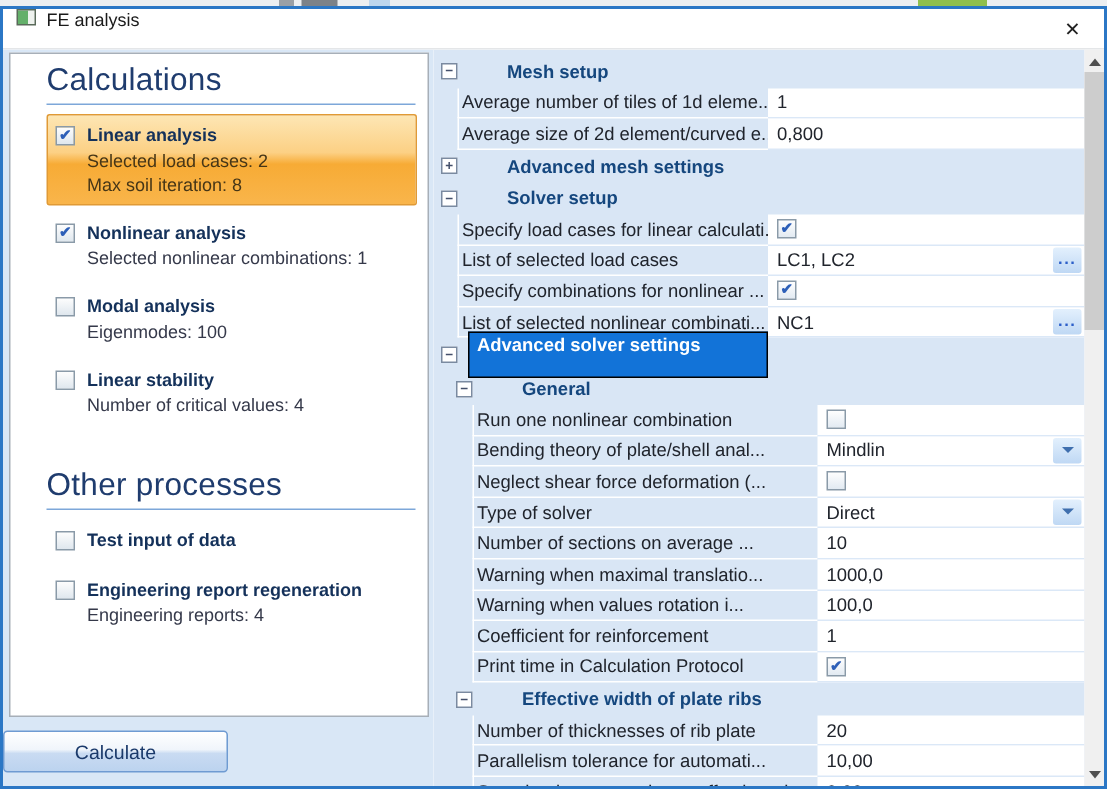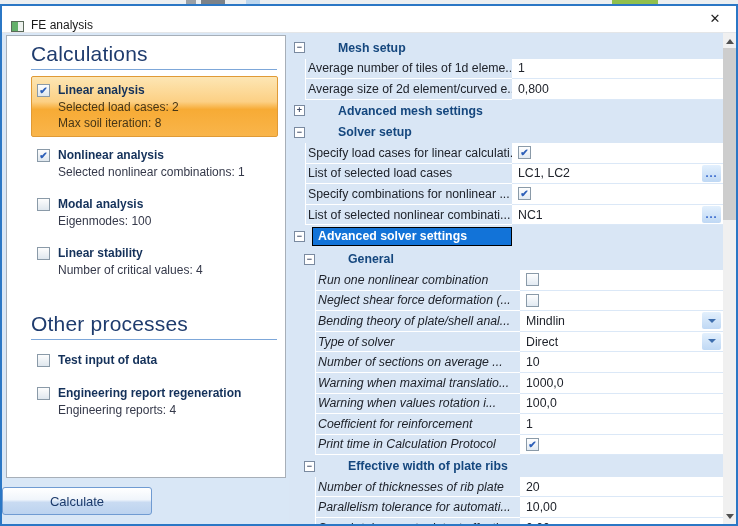--- a/index.html
+++ b/index.html
@@ -6,21 +6,21 @@
   html,body { width:738px; height:526px; overflow:hidden; }
   body { font-family:"Liberation Sans", sans-serif; background:#eef0f2; position:relative; }
 
   
   .bg-strip { position:absolute; top:0; left:0; width:738px; height:5px; background:#eceff1; }
   .bg-frag { position:absolute; top:0; height:5px; }
 
   
   .dialog { position:absolute; top:4px; left:0; width:738px; height:522px;
             border:2px solid #2b77c5; background:#fff; display:flex; flex-direction:column; }
-  .titlebar { height:27px; background:#ffffff; display:flex; align-items:flex-end;
+  .titlebar { height:27px; background:#ffffff; display:flex; align-items:flex-start;
               border-bottom:1px solid #e4e6e8; flex:none; }
   .win-icon { width:13px; height:11px; margin-left:9px; border:1px solid #5a6a5a;
               background:linear-gradient(90deg,#64b06a 0 58%,#eef2ee 58%); }
   .win-title { margin-left:7px; font-size:12px; color:#1a1a1a; }
   .close-btn { margin-left:auto; width:42px; height:27px; display:flex; align-items:center;
                justify-content:center; font-size:13px; color:#222; cursor:default; }
 
   .dlg-body { flex:1; display:flex; overflow:hidden; }
 
   
@@ -52,27 +52,27 @@
   .grid { flex:1; background:#d9e6f5; padding-top:4px; overflow:hidden; font-size:12.3px; }
 
   .gsec { height:21.6px; display:flex; align-items:center; }
   .gsec.sel { height:23px; }
   .pm-box { width:11px; height:11px; flex:none; background:#fff; border:1px solid #7a8aa0;
             color:#44506b; font-size:9px; line-height:9px; text-align:center; font-weight:bold; }
   .gsec.lvl0 .pm-box { margin-left:5px; }
   .gsec.lvl1 .pm-box { margin-left:15px; }
   .slabel { margin-left:9px; font-weight:bold; color:#15477e; white-space:nowrap;padding-left:24px; }
   .gsec.sel .slabel { background:#1273d8; border:1px solid #000; color:#fff; margin-left:7px;
-                      padding:1px 5px 2px 5px; width:200px; overflow:hidden; }
+                      padding:1px 5px 14px 5px; width:200px; overflow:hidden; }
 
   .gprop { height:20.6px; display:flex; }
   .plabel { width:223px; flex:none; border-bottom:1px solid #fff; border-left:1px solid #fff;
             color:#20242c; white-space:nowrap; overflow:hidden; display:flex; align-items:center; }
   .gprop.ind1 .plabel { margin-left:16px; width:207px; padding-left:2px; }
-  .gprop.ind2 .plabel { margin-left:26px; width:205px; padding-left:2px;font-style:italic; }
+  .gprop.ind2 .plabel { margin-left:26px; width:230px; padding-left:2px; }
   .pvalue { flex:1; background:#fff; border-bottom:1px solid #dbe8f7; position:relative;
             display:flex; align-items:center; padding:0 24px 0 6px; color:#20242c;
             white-space:nowrap; overflow:hidden; }
   .vcb { width:13px; height:13px; border:1px solid #8a9aa8;
          background:linear-gradient(180deg,#fefefe,#e2eaf2);
          font-size:10px; line-height:11px; text-align:center; color:#2d5fb8; font-weight:bold; }
   .mini-btn { position:absolute; right:2px; top:1px; width:19px; height:17px; border:0;
               border-radius:2px; background:linear-gradient(180deg,#e3f0fd,#bfd8f4);
               display:flex; align-items:center; justify-content:center; padding:0; }
   .tri { width:0; height:0; border:4px solid transparent; border-top-color:#3f6fae; margin-top:4px; }
@@ -228,35 +228,35 @@
             <span class="pm-box">−</span>
             <span class="slabel">General</span>
           </div>
           <div class="gprop ind2">
             <div class="plabel">Run one nonlinear combination</div>
             <div class="pvalue">
               <span class="vcb"></span>
             </div>
           </div>
           <div class="gprop ind2">
-            <div class="plabel">Neglect shear force deformation (...</div>
-            <div class="pvalue">
-              <span class="vcb"></span>
-            </div>
-          </div>
-          <div class="gprop ind2">
             <div class="plabel">Bending theory of plate/shell anal...</div>
             <div class="pvalue">
               <span>Mindlin</span>
               <button class="mini-btn">
                 <span class="tri"></span>
               </button>
             </div>
           </div>
           <div class="gprop ind2">
+            <div class="plabel">Neglect shear force deformation (...</div>
+            <div class="pvalue">
+              <span class="vcb"></span>
+            </div>
+          </div>
+          <div class="gprop ind2">
             <div class="plabel">Type of solver</div>
             <div class="pvalue">
               <span>Direct</span>
               <button class="mini-btn">
                 <span class="tri"></span>
               </button>
             </div>
           </div>
           <div class="gprop ind2">
             <div class="plabel">Number of sections on average ...</div>

